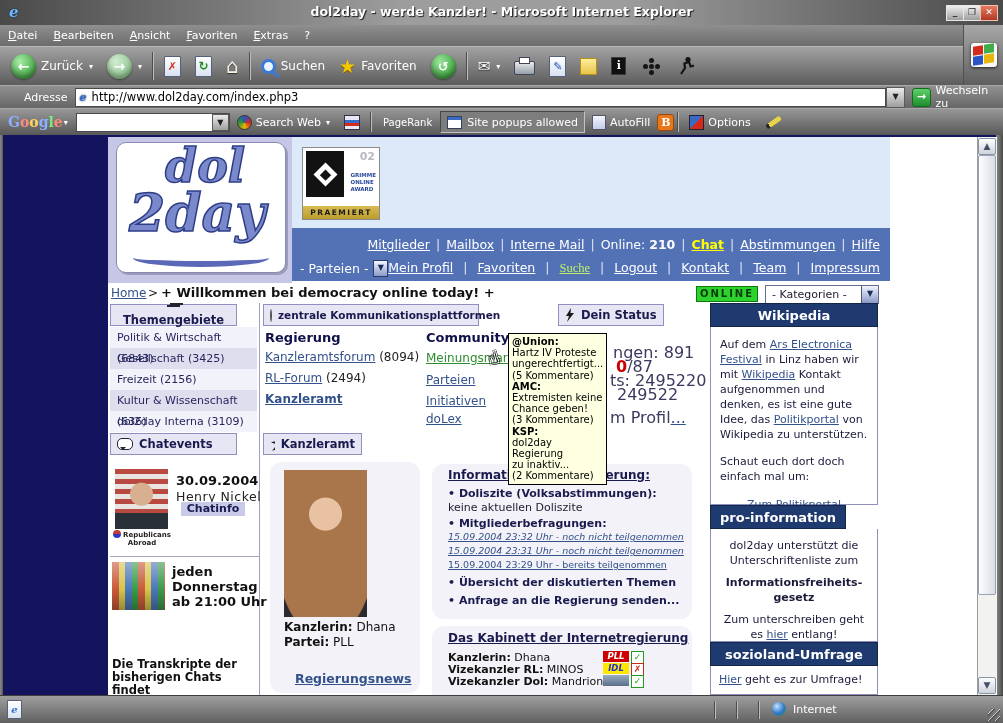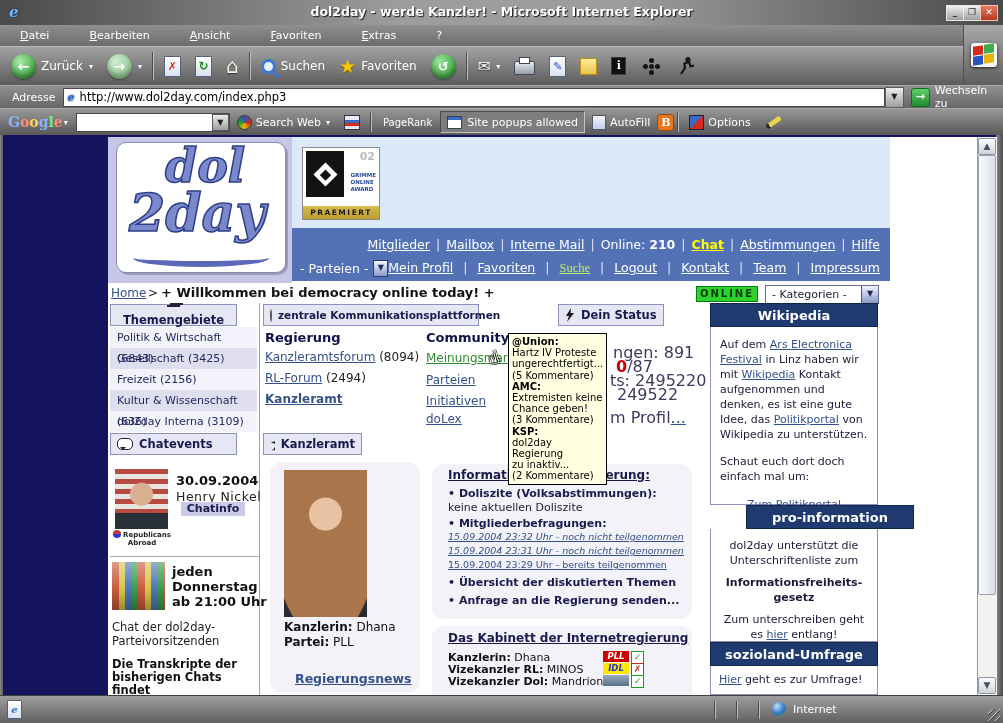--- a/index.html
+++ b/index.html
@@ -16,21 +16,21 @@
   .title-text{left:0;top:4px;width:1003px;text-align:center;color:#fff;font-weight:bold;
     font-size:12.5px;text-shadow:1px 1px 1px #1a1a1a;}
   .ie-e{font-family:"DejaVu Serif",serif;font-style:italic;font-weight:bold;color:#6fb8ff;
     font-size:15px;text-shadow:0 0 2px #123;}
   .wbtn{position:absolute;top:5px;width:16px;height:14px;border:1px solid #e8e8e8;
     background:linear-gradient(#efefef,#9f9f9f);color:#222;font-size:9px;line-height:12px;
     text-align:center;font-weight:bold;}
   .wbtn.close{background:linear-gradient(#e87a62,#b03a24);color:#fff;border-color:#f0c0b0;}
   .menubar{left:0;top:25px;width:963px;height:21px;background:linear-gradient(#8f8f8f,#6c6c6c);
     display:flex;align-items:center;color:#fff;font-size:11px;border-bottom:1px solid #555;}
-  .menu-item{display:block;float:left;padding:3px 20px;cursor:default;}
+  .menu-item{display:block;float:left;padding:3px 8px;cursor:default;}
   .menu-item::first-letter{text-decoration:underline;}
   .winlogo{left:963px;top:25px;width:40px;height:60px;background:linear-gradient(#a8a8a8,#5e5e5e);
     border-left:1px solid #505050;display:flex;align-items:center;justify-content:center;}
   .flag{position:relative;width:26px;height:24px;background:#f8f8f8;border-radius:3px;box-shadow:0 1px 3px #222;}
   .flag i{position:absolute;width:10px;height:9px;transform:skewY(-8deg);}
   .toolbar{left:0;top:46px;width:963px;height:39px;background:linear-gradient(#a2a2a2,#5c5c5c);
     display:flex;align-items:center;color:#fff;font-size:12px;border-top:1px solid #b8b8b8;padding-left:4px;box-sizing:border-box;}
   .tbtn{display:flex;align-items:center;gap:5px;padding:0 7px;height:36px;cursor:pointer;}
   .tsep{width:0;height:28px;margin:0 3px;border-left:1px solid #4c4c4c;border-right:1px solid #bdbdbd;}
   .circle{width:25px;height:25px;border-radius:50%;display:flex;align-items:center;justify-content:center;
@@ -54,21 +54,21 @@
   .mail-ic{font-size:15px;color:#fff;text-shadow:0 1px 1px #333;}
   .printer{width:19px;height:12px;background:linear-gradient(#ececec,#94a0ac);border:1px solid #445;border-radius:2px;position:relative;margin-top:4px;}
   .printer::before{content:"";position:absolute;left:4px;top:-5px;width:9px;height:5px;background:#fff;border:1px solid #445;}
   .note{width:15px;height:15px;background:linear-gradient(#ffee9a,#e8c34a);border:1px solid #b89018;}
   .infoic{width:13px;height:16px;background:#101010;color:#fff;font-size:11px;font-weight:bold;text-align:center;
     line-height:16px;border:1px solid #3a3a3a;font-family:"DejaVu Serif",serif;}
   .flower{width:5px;height:5px;background:#161616;border-radius:50%;margin:9px;
     box-shadow:0 -6px 0 #161616,0 6px 0 #161616,-6px 0 0 #161616,6px 0 0 #161616;}
 
   .addressbar{left:0;top:85px;width:1003px;height:23px;background:linear-gradient(#919191,#666666);
-    display:flex;align-items:center;color:#fff;font-size:11px;border-top:1px solid #a8a8a8;padding-left:12px;box-sizing:border-box;}
+    display:flex;align-items:center;color:#fff;font-size:11px;border-top:1px solid #a8a8a8;padding-left:24px;box-sizing:border-box;}
   .addr-input{display:flex;align-items:center;gap:5px;background:#fff;border:1px solid #4a4a4a;height:17px;
     width:818px;margin-left:7px;padding:0 4px;font-size:11.5px;color:#000;}
   .sq-btn{width:17px;height:19px;background:linear-gradient(#ececec,#9e9e9e);border:1px solid #5a5a5a;
     color:#222;text-align:center;font-size:8px;line-height:18px;}
   .go-btn{width:17px;height:17px;border-radius:3px;background:linear-gradient(#5fcf6a,#1e8e2e);color:#fff;
     text-align:center;line-height:16px;font-weight:bold;font-size:11px;border:1px solid #156a22;margin:0 5px 0 7px;}
 
   .gbar{left:0;top:108px;width:1003px;height:27px;background:linear-gradient(#979797,#585858);
     display:flex;align-items:center;color:#fff;font-size:11px;border-top:1px solid #a8a8a8;padding-left:8px;box-sizing:border-box;}
   .glogo{font-family:"DejaVu Serif",serif;font-weight:bold;font-size:14px;letter-spacing:0;}
@@ -473,24 +473,20 @@
   <div class="abs hline" style="left:110px;top:556px;width:149px;"></div>
 
   <div class="abs" style="left:112px;top:562px;width:53px;height:48px;
        background:repeating-linear-gradient(90deg,#c85a3a 0 7px,#d8c44a 7px 13px,#4a78b8 13px 20px,#3a9a4a 20px 26px),
        linear-gradient(180deg,rgba(255,255,255,.4),rgba(0,0,0,.3));background-blend-mode:overlay;"></div>
   <div class="abs b" style="left:172px;top:564px;font-size:13px;color:#111;line-height:15px;">
     <div>jeden</div>
       <div>Donnerstag</div>
       <div>ab 21:00 Uhr</div>
   </div>
-  <div class="abs" style="left:112px;top:620px;font-size:11.5px;color:#222;line-height:14px;">
-    <div>Chat der dol2day-</div>
-      <div>Parteivorsitzenden</div>
-  </div>
   <div class="abs b" style="left:112px;top:658px;font-size:11.5px;color:#111;line-height:13px;width:146px;">
     <div>Die Transkripte der</div>
     <div>bisherigen Chats findet</div>
     <div><span>Ihr im </span><span class="link">Chat Gästebuch</span></div>
   </div>
 
   <div class="abs graybox" style="left:270px;top:462px;width:150px;height:231px;">
     <div class="abs" style="left:14px;top:8px;width:83px;height:147px;
          background:radial-gradient(circle at 50% 30%,#e8c2a2 16px,transparent 17px),
          radial-gradient(ellipse at 50% 42%,#a8764a 38px 52px,transparent 53px),
@@ -545,21 +541,21 @@
 
   <div class="abs rhead" style="left:710px;top:303px;width:168px;height:24px;">Wikipedia</div>
   <div class="abs rbody" style="left:710px;top:327px;width:168px;height:178px;padding:10px 9px;line-height:15px;">
     <div>
       <span>Auf dem </span><span class="link">Ars Electronica Festival</span><span> in Linz haben wir mit </span><span class="link">Wikipedia</span><span> Kontakt aufgenommen und denken, es ist eine gute Idee, das </span><span class="link">Politikportal</span><span> von Wikipedia zu unterstützen.</span>
     </div>
     <div style="margin-top:12px;">Schaut euch dort doch einfach mal um:</div>
     <div style="margin-top:13px;text-align:center;"><span class="link">Zum Politikportal</span></div>
   </div>
 
-  <div class="abs rhead" style="left:746px;top:505px;width:168px;height:24px;">pro-information</div>
+  <div class="abs rhead" style="left:710px;top:505px;width:136px;height:24px;">pro-information</div>
   <div class="abs rbody" style="left:710px;top:529px;width:168px;height:113px;text-align:center;line-height:15px;padding-top:9px;">
     <div>dol2day unterstützt die</div>
     <div>Unterschriftenliste zum</div>
     <div class="b" style="margin-top:7px;">Informationsfreiheits-</div>
     <div class="b">gesetz</div>
     <div style="margin-top:7px;">Zum unterschreiben geht</div>
     <div><span>es </span><span class="link">hier</span><span> entlang!</span></div>
   </div>
 
   <div class="abs rhead" style="left:710px;top:642px;width:168px;height:24px;">sozioland-Umfrage</div>

